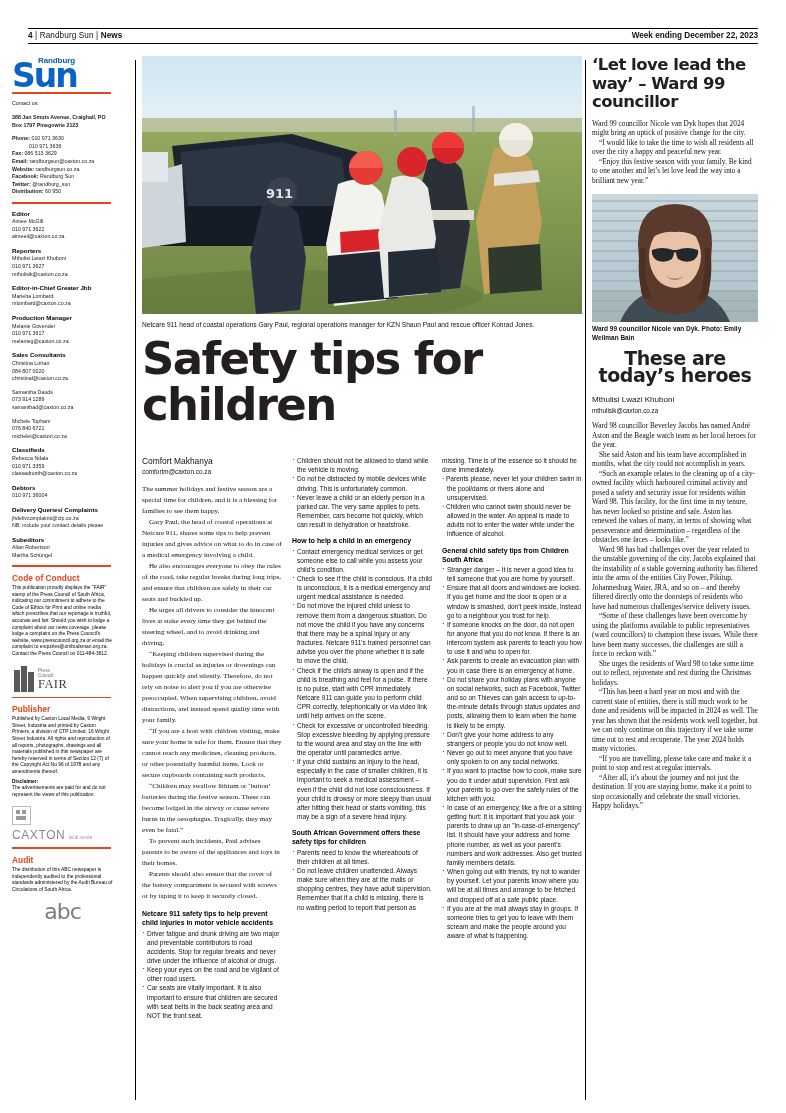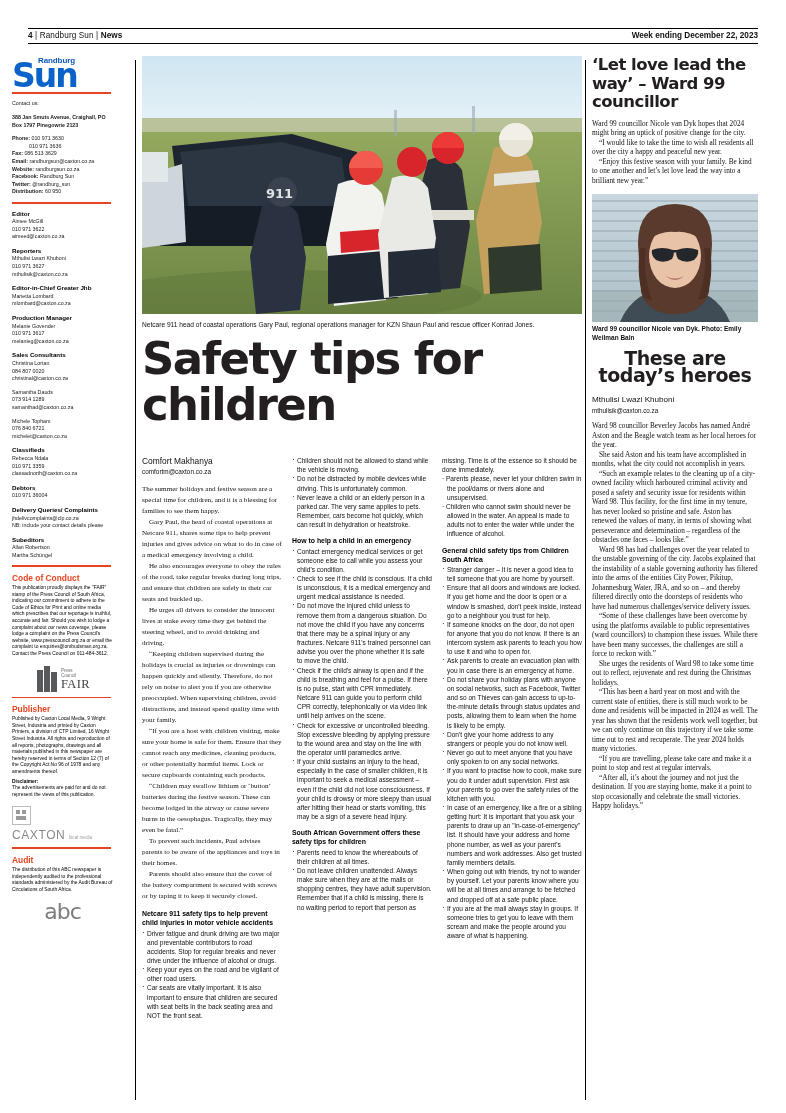--- a/index.html
+++ b/index.html
@@ -21,21 +21,21 @@
   .logo-word{font-size:33px;font-weight:bold;color:#0b62c9;letter-spacing:-2px;line-height:30px;font-family:"DejaVu Sans",sans-serif;}
   .logo-underline{width:99px;height:2.4px;background:#e8441f;margin-top:1px;}
   .rail-text{font-size:5.3px;line-height:7.6px;color:#1a1a1a;margin-top:6px;}
   .rail-text p{margin:0 0 6px 0;}
   .rail-text .lbl{font-weight:bold;}
   .rail-head{font-size:6.2px;font-weight:bold;color:#000;margin:0 0 1px 0;line-height:7.6px;}
   .rail-rule{width:99px;height:1.6px;background:#e8441f;margin:5px 0 6px 0;}
   .rail-sec-title{font-size:8.4px;font-weight:bold;color:#e8441f;margin:0 0 2px 0;line-height:10px;}
   .tiny{font-size:4.9px;line-height:6.6px;}
 
-  .fair-logo{margin:8px 0 2px 2px;display:flex;align-items:flex-start;gap:4px;justify-content:center;}
+  .fair-logo{margin:8px 0 2px 2px;display:flex;align-items:flex-start;gap:4px;}
   .fair-mark{width:20px;height:26px;position:relative;}
   .fair-mark i{position:absolute;background:#58595b;display:block;}
   .fair-txt{padding-top:2px;}
   .fair-txt .s1{font-size:4.6px;line-height:5px;color:#6d6e71;}
   .fair-txt .s2{font-size:12.5px;line-height:12px;color:#414042;letter-spacing:.4px;font-family:"Liberation Serif",serif;}
 
   .caxton-logo{margin:8px 0 4px 0;}
   .cax-mark{width:17px;height:17px;border:1px solid #bcbcbc;position:relative;background:#fff;}
   .cax-mark .g{position:absolute;background:#9a9a9a;}
   .cax-word{font-size:10px;color:#808080;letter-spacing:.6px;font-family:"Liberation Sans",sans-serif;margin-top:3px;}

